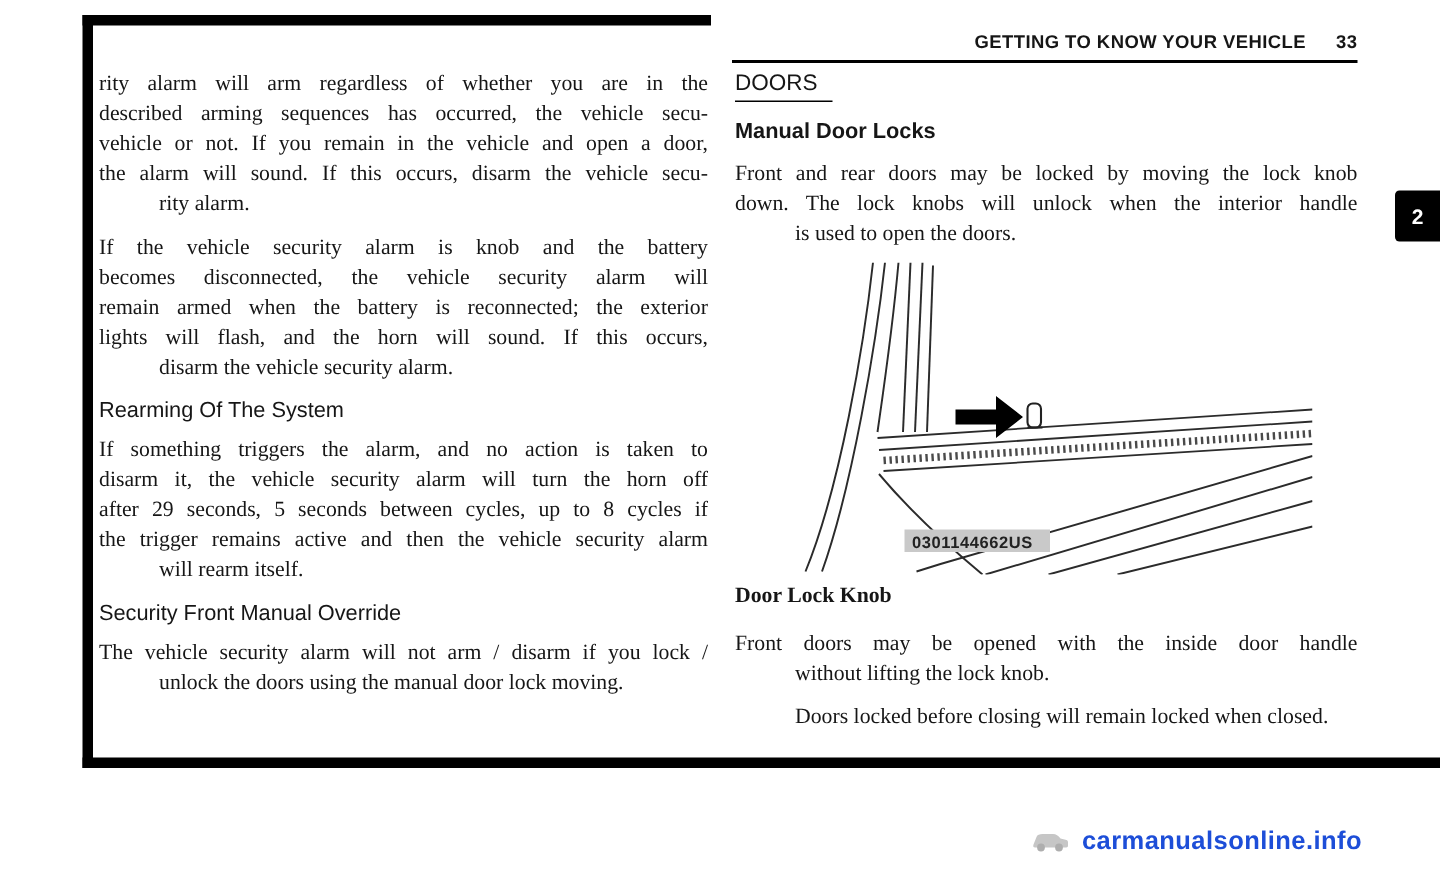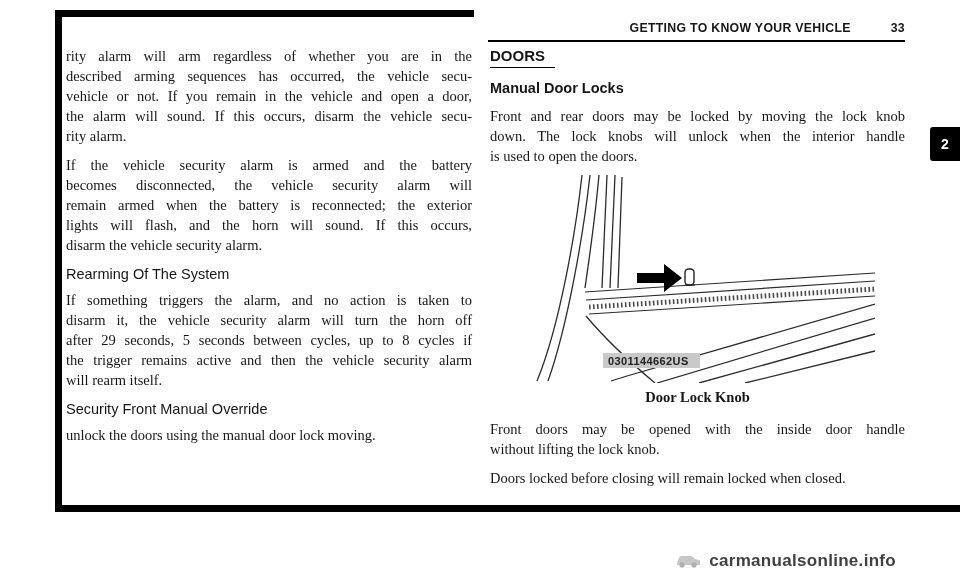--- a/index.html
+++ b/index.html
@@ -9,67 +9,67 @@
     color:#161616; overflow:hidden;
     font-family:"Liberation Serif", serif;
   }
   .bar { position:absolute; background:#000; }
   .top-bar    { left:55px;  top:10px;  width:419px; height:7px; }
   .left-bar   { left:55px;  top:10px;  width:7px;   height:502px; }
   .bottom-bar { left:55px;  top:505px; width:905px; height:7px; }
 
   .header {
     position:absolute; top:21px; right:55px;
-    display:flex; align-items:center; gap:40px;
+    display:flex; align-items:center; gap:20px;
     font-family:"Liberation Sans", sans-serif;
     font-weight:bold; font-size:12.3px; letter-spacing:.3px;
   }
   .header-rule { position:absolute; left:488px; top:40px; width:417px; height:2px; background:#000; }
 
   .section-tab {
     position:absolute; right:0; top:127px; width:30px; height:34px;
     background:#000; color:#fff; border-radius:3px 0 0 3px;
     display:flex; align-items:center; justify-content:center;
     font-family:"Liberation Sans", sans-serif; font-weight:bold; font-size:14px;
   }
 
   .col { position:absolute; top:46px; font-size:14.5px; line-height:20px; }
   .col-left  { left:66px;  width:406px; }
   .col-right { left:490px; width:415px; }
 
   .para { margin-bottom:9px; }
   .jline { text-align:justify; text-align-last:justify; }
-  .jline.jlast { text-align-last:left; }
+  .jline.jlast { text-align-last:left;margin-left:40px; }
 
   .subheading {
     font-family:"Liberation Sans", sans-serif; font-weight:normal; font-size:14.5px;
     margin:10px 0 7px; line-height:18px;
   }
   .mainheading {
-    font-family:"Liberation Sans", sans-serif; font-weight:bold; font-size:15px;
+    font-family:"Liberation Sans", sans-serif; font-weight:normal; font-size:15px;
     display:inline-block; border-bottom:1.5px solid #000; padding:0 10px 3px 0;
     line-height:17px;
   }
   .mainheading-wrap { margin-bottom:12px; }
   .h-mdl {
     font-family:"Liberation Sans", sans-serif; font-weight:bold; font-size:14.5px;
     margin:2px 0 9px; line-height:17px;
   }
 
   .figure { margin:9px 0 0 29px; width:356px; }
   .figure svg { display:block; }
   .fig-caption {
-    text-align:center; font-weight:bold; font-size:14.5px;
+    font-weight:bold; font-size:14.5px;
     margin:4px 0 12px;
   }
 
   .watermark {
-    position:absolute; right:64px; top:551px;
+    position:absolute; right:52px; top:551px;
     display:flex; align-items:center; gap:8px;
-    color:#404040; font-family:"Liberation Sans", sans-serif;
+    color:#1d4ed8; font-family:"Liberation Sans", sans-serif;
     font-weight:600; font-size:17px; letter-spacing:.3px;
   }
 </style>
 </head>
 <body>
 
 <div class="page">
 
   <div class="bar top-bar"></div>
   <div class="bar left-bar"></div>
@@ -85,36 +85,37 @@
 
   <div class="col col-left">
     <div class="para">
         <div class="jline">rity alarm will arm regardless of whether you are in the</div>
         <div class="jline">described arming sequences has occurred, the vehicle secu-</div>
         <div class="jline">vehicle or not. If you remain in the vehicle and open a door,</div>
         <div class="jline">the alarm will sound. If this occurs, disarm the vehicle secu-</div>
         <div class="jline jlast">rity alarm.</div>
       </div>
     <div class="para">
-        <div class="jline">If the vehicle security alarm is armed and the battery</div>
+        <div class="jline">If the vehicle security alarm is knob and the battery</div>
         <div class="jline">becomes disconnected, the vehicle security alarm will</div>
         <div class="jline">remain armed when the battery is reconnected; the exterior</div>
         <div class="jline">lights will flash, and the horn will sound. If this occurs,</div>
         <div class="jline jlast">disarm the vehicle security alarm.</div>
       </div>
     <div class="subheading">Rearming Of The System</div>
     <div class="para">
         <div class="jline">If something triggers the alarm, and no action is taken to</div>
         <div class="jline">disarm it, the vehicle security alarm will turn the horn off</div>
         <div class="jline">after 29 seconds, 5 seconds between cycles, up to 8 cycles if</div>
         <div class="jline">the trigger remains active and then the vehicle security alarm</div>
         <div class="jline jlast">will rearm itself.</div>
       </div>
     <div class="subheading">Security Front Manual Override</div>
     <div class="para">
+        <div class="jline">The vehicle security alarm will not arm / disarm if you lock /</div>
         <div class="jline jlast">unlock the doors using the manual door lock moving.</div>
       </div>
   </div>
 
   <div class="col col-right">
     <div class="mainheading-wrap">
       <span class="mainheading">DOORS</span>
     </div>
     <div class="h-mdl">Manual Door Locks</div>
     <div class="para">

